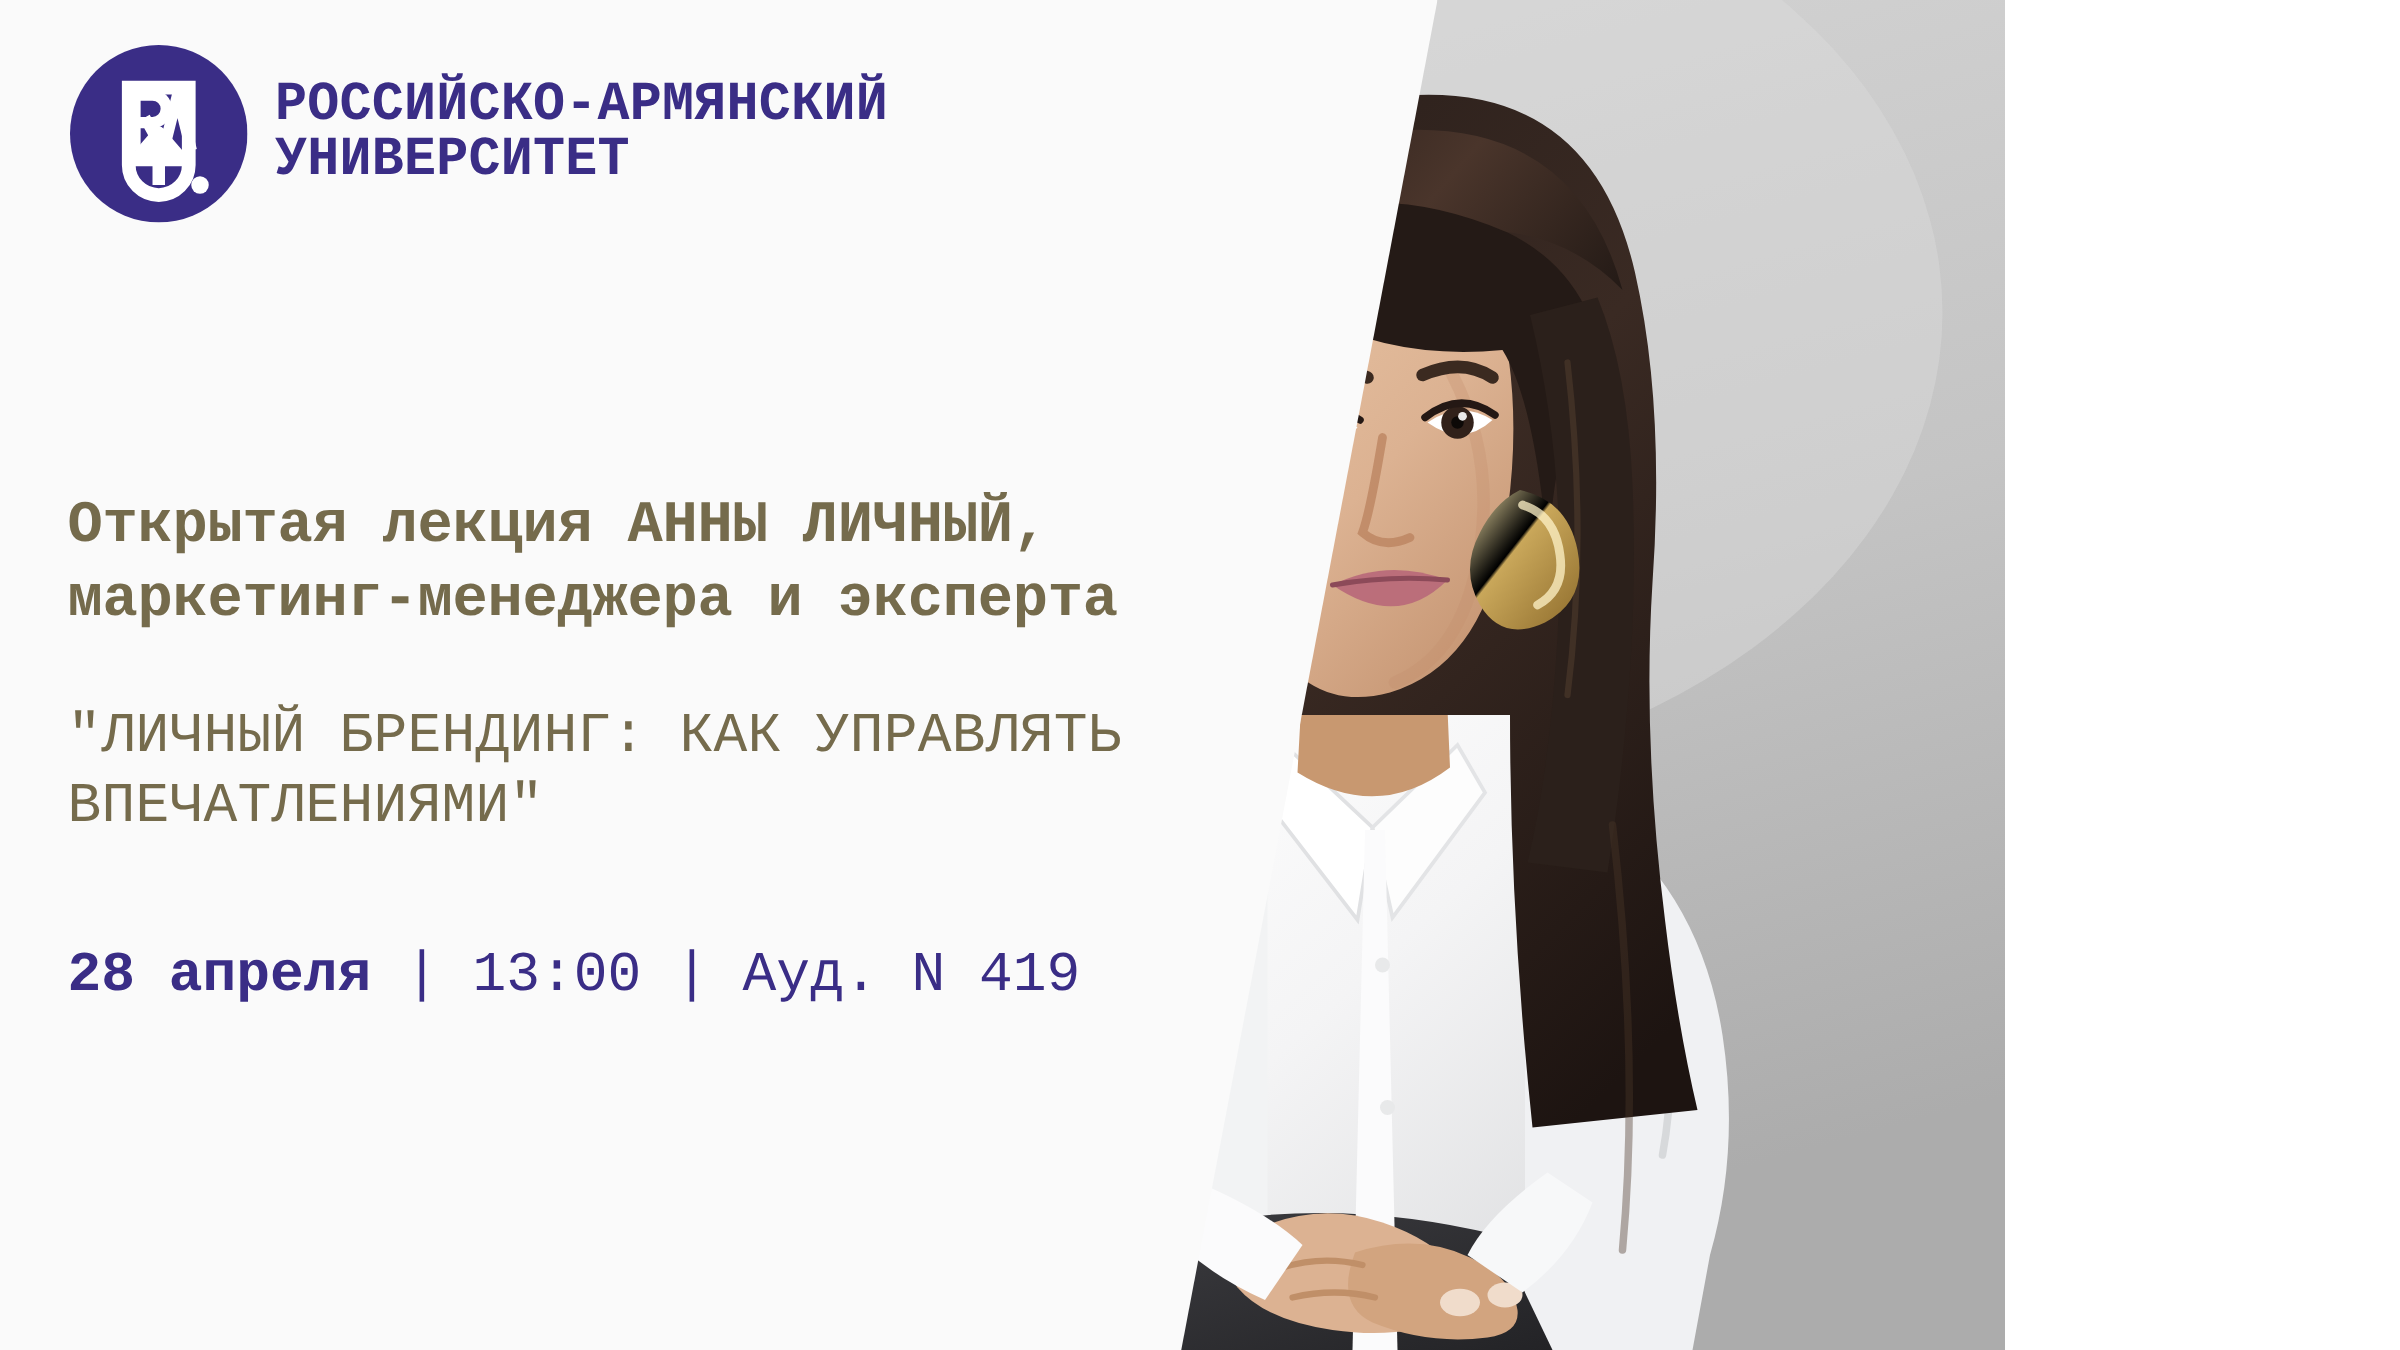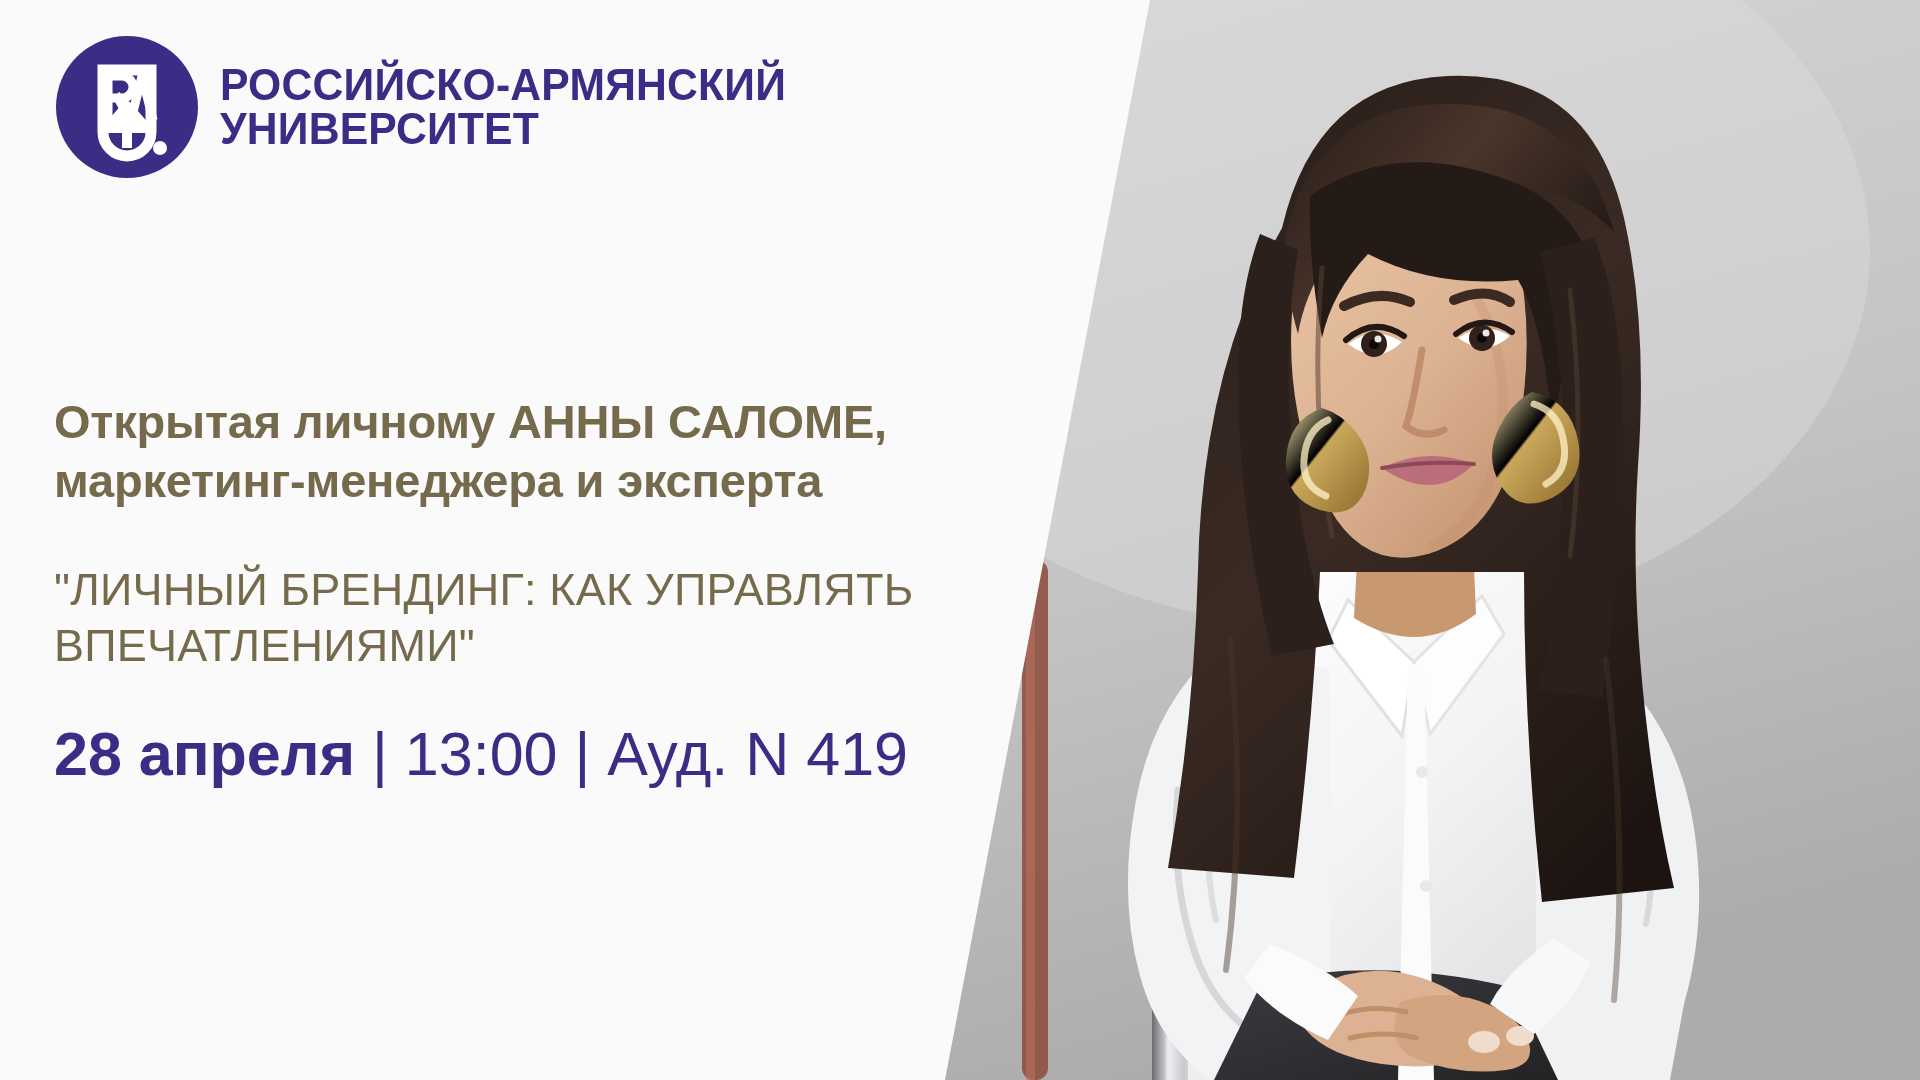--- a/index.html
+++ b/index.html
@@ -3,25 +3,25 @@
 <meta charset="utf-8">
 <title>RAU Open Lecture Poster</title>
 <style>
   html, body {
     margin: 0;
     padding: 0;
     background: #ffffff;
   }
   #poster {
     position: relative;
-    width: 1920px;
+    width: 1604px;
     height: 1080px;
     overflow: hidden;
     background: #e5e5e5;
-    font-family: Liberation Sans, sans-serif;
+    font-family: Liberation Mono, monospace;
   }
 
   
   .left-panel {
     position: absolute;
     left: 0;
     top: 0;
     width: 1160px;
     height: 1080px;
     background: #fafafa;
@@ -84,23 +84,23 @@
     margin-top: 52px;
     color: #756b4c;
     font-size: 45px;
     line-height: 1.24;
     font-weight: 500;
     letter-spacing: 0.2px;
   }
   .lecture-title .ln { display: block; white-space: nowrap; }
 
   .meta {
-    margin-top: 47px;
+    margin-top: 82px;
     color: #3a2d86;
-    font-size: 61px;
+    font-size: 45px;
     line-height: 1.1;
     white-space: nowrap;
   }
   .meta .date { font-weight: 700; }
   .meta .rest { font-weight: 400; }
 
   
   .photo-wrap {
     position: absolute;
     right: 0;
@@ -319,21 +319,21 @@
     </div>
     <div class="logo-wordmark">
       <span class="wm-line">РОССИЙСКО-АРМЯНСКИЙ</span>
       <span class="wm-line">УНИВЕРСИТЕТ</span>
     </div>
   </div>
 
   <div class="copy">
 
     <div class="lede">
-      <span class="ln">Открытая личному АННЫ САЛОМЕ,</span>
+      <span class="ln">Открытая лекция АННЫ ЛИЧНЫЙ,</span>
       <span class="ln">маркетинг-менеджера и эксперта</span>
     </div>
 
     <div class="lecture-title">
       <span class="ln">"ЛИЧНЫЙ БРЕНДИНГ: КАК УПРАВЛЯТЬ</span>
       <span class="ln">ВПЕЧАТЛЕНИЯМИ"</span>
     </div>
 
     <div class="meta">
       <span class="date">28 апреля</span><span class="rest"> | 13:00 | Ауд. N 419</span>

